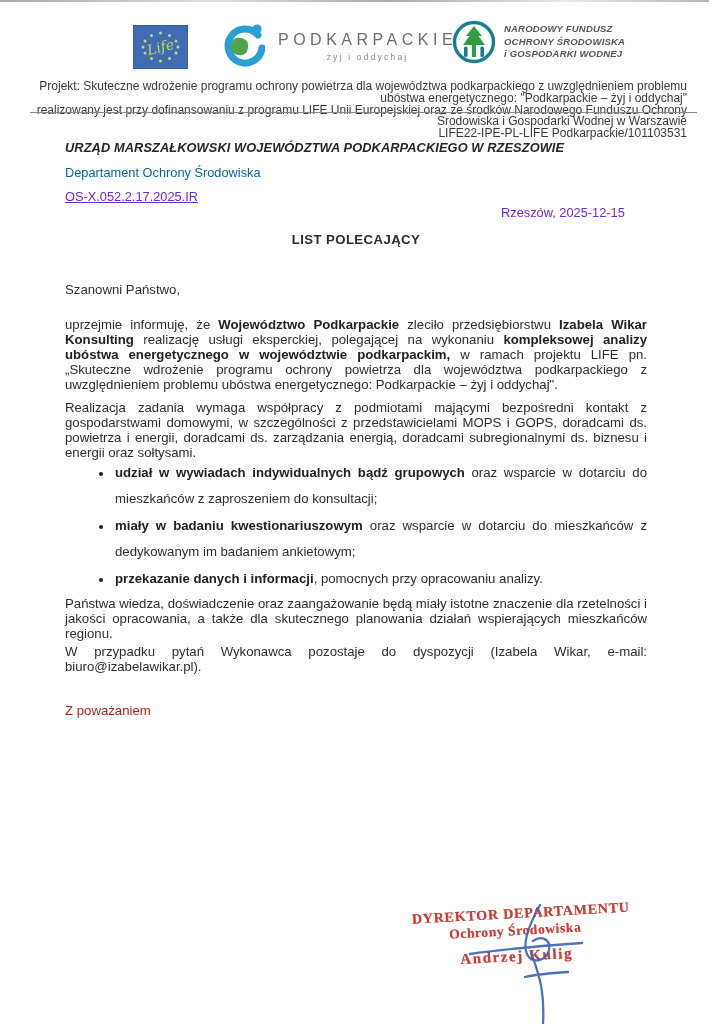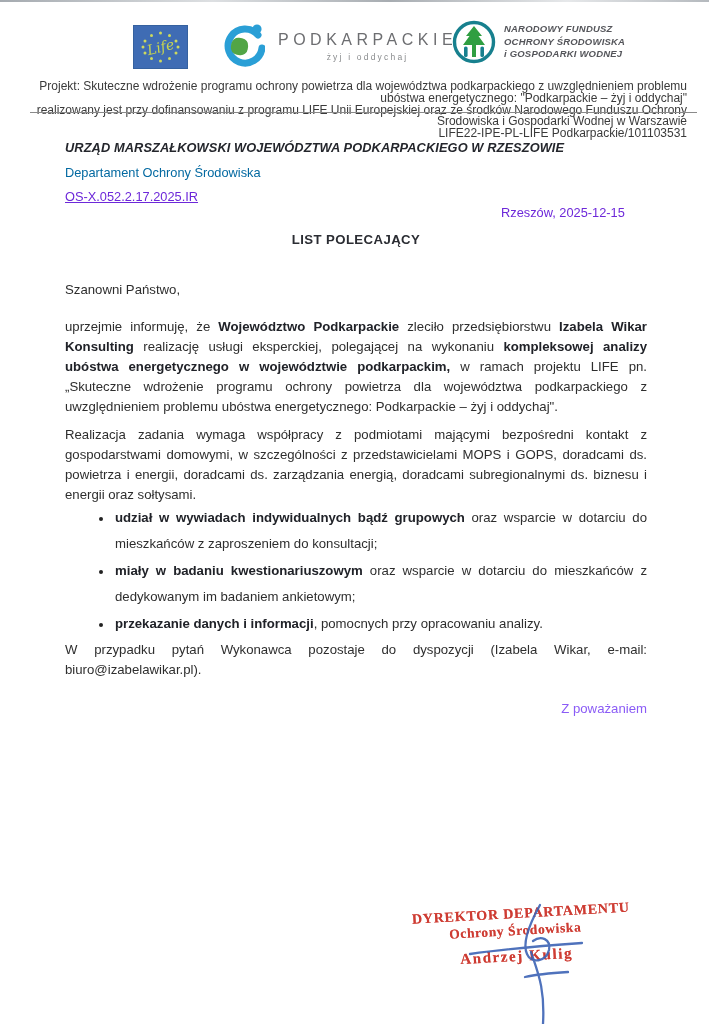--- a/index.html
+++ b/index.html
@@ -26,31 +26,31 @@
   .head-rule{position:absolute;top:112px;left:30px;width:667px;height:0;border-top:1.4px solid #8a8a8a;}
 
   
   .content{position:absolute;top:140px;left:65px;width:582px;font-size:13.2px;}
   .office{font-weight:bold;font-size:12.8px;color:#24262c;letter-spacing:.1px;font-style:italic;}
   .dept{margin-top:10px;font-size:12.8px;color:#0369a1;}
   .refrow{position:relative;margin-top:9px;font-size:12.8px;height:16px;color:#6d28d9;text-decoration:underline;}
   .date{position:absolute;left:422px;top:16px;white-space:nowrap;margin-left:14px;}
   .doc-title{margin-top:27px;text-align:center;font-weight:bold;font-size:13.2px;color:#2b2d33;letter-spacing:.4px;}
   .salutation{margin-top:30px;line-height:26.5px;}
-  .para{text-align:justify;line-height:20px;color:#2e2e2e;}
+  .para{text-align:justify;line-height:15px;color:#2e2e2e;}
   .p1{margin-top:13px;}
   .p2{margin-top:8px;}
   .intro{margin-top:6px;line-height:26.5px;}
   ul.asks{margin:0;padding:0 0 0 48px;}
   ul.asks li{text-align:justify;line-height:26.5px;padding-left:2px;}
   ul.asks li::marker{color:#222;font-size:12px;}
   .p3{margin-top:4px;}
   .p4{margin-top:3px;}
   .seg-b{font-weight:bold;color:#202228;}
-  .closing{margin-top:16px;text-align:right;line-height:26.5px;color:#8b5cf6;}
+  .closing{margin-top:24px;line-height:26.5px;color:#b91c1c;}
 
   
   .stamp{position:absolute;left:413px;top:906px;width:205px;text-align:center;
     transform:rotate(-3.2deg);color:#cb2e24;font-family:"Liberation Serif",serif;font-weight:bold;
     opacity:.93;text-shadow:0 0 .5px rgba(203,46,36,.7);}
   .stamp-l1{font-size:14px;letter-spacing:.8px;white-space:nowrap;}
   .stamp-l2{font-size:13.5px;letter-spacing:.6px;margin-top:1px;}
   .stamp-l3{font-size:15px;letter-spacing:1.6px;margin-top:9px;}
   .sig-svg{position:absolute;left:430px;top:888px;width:180px;height:136px;}
 </style>
@@ -131,20 +131,21 @@
     <div class="para p1"><span>uprzejmie informuję, że </span><span class="seg-b">Województwo Podkarpackie</span><span> zleciło przedsiębiorstwu </span><span class="seg-b">Izabela Wikar Konsulting</span><span> realizację usługi eksperckiej, polegającej na wykonaniu </span><span class="seg-b">kompleksowej analizy ubóstwa energetycznego w województwie podkarpackim,</span><span> w ramach projektu LIFE pn. „Skuteczne wdrożenie programu ochrony powietrza dla województwa podkarpackiego z uwzględnieniem problemu ubóstwa energetycznego: Podkarpackie – żyj i oddychaj".</span></div>
 
     <div class="para p2"><span>Realizacja zadania wymaga współpracy z podmiotami mającymi bezpośredni kontakt z gospodarstwami domowymi, w szczególności z przedstawicielami MOPS i GOPS, doradcami ds. powietrza i energii, doradcami ds. zarządzania energią, doradcami subregionalnymi ds. biznesu i energii oraz sołtysami.</span></div>
 
     <ul class="asks">
       <li><span class="seg-b">udział w wywiadach indywidualnych bądź grupowych</span><span> oraz wsparcie w dotarciu do mieszkańców z zaproszeniem do konsultacji;</span></li>
       <li><span class="seg-b">miały w badaniu kwestionariuszowym</span><span> oraz wsparcie w dotarciu do mieszkańców z dedykowanym im badaniem ankietowym;</span></li>
       <li><span class="seg-b">przekazanie danych i informacji</span><span>, pomocnych przy opracowaniu analizy.</span></li>
     </ul>
 
+    <div class="para p3"><span>Państwa wiedza, doświadczenie oraz zaangażowanie będą miały istotne znaczenie dla rzetelności i jakości opracowania, a także dla skutecznego planowania działań wspierających mieszkańców regionu.</span></div>
     <div class="para p4"><span>W przypadku pytań Wykonawca pozostaje do dyspozycji (Izabela Wikar, e-mail: biuro@izabelawikar.pl).</span></div>
 
     <div class="closing">Z poważaniem</div>
   </div>
 
   <div class="stamp">
     <div class="stamp-l1">DYREKTOR DEPARTAMENTU</div>
     <div class="stamp-l2">Ochrony Środowiska</div>
     <div class="stamp-l3">Andrzej Kulig</div>
   </div>

